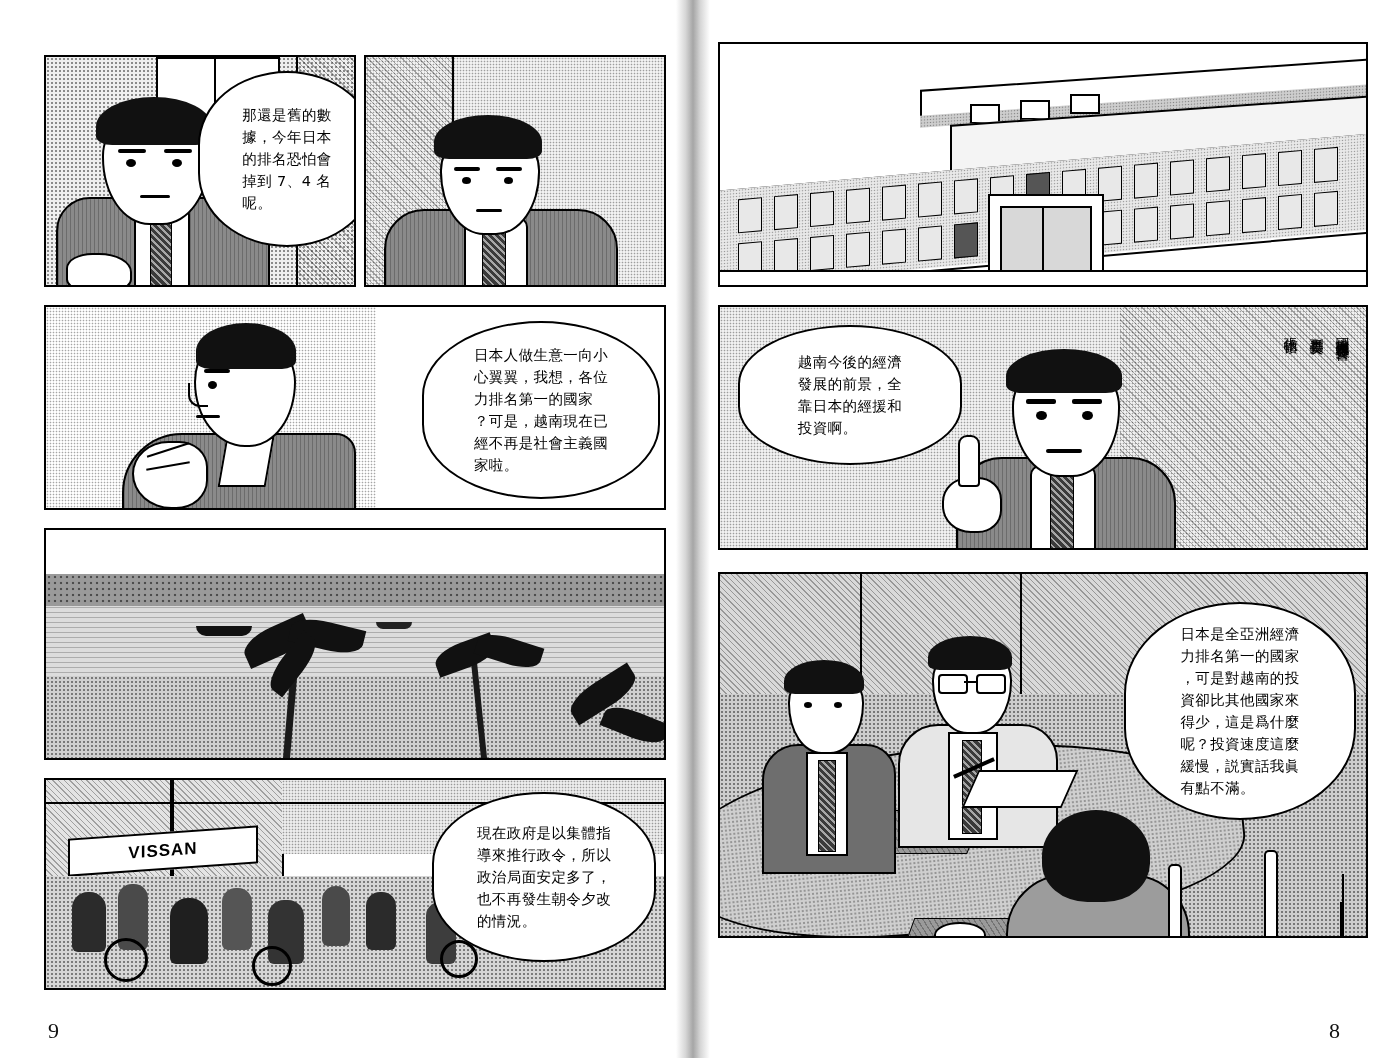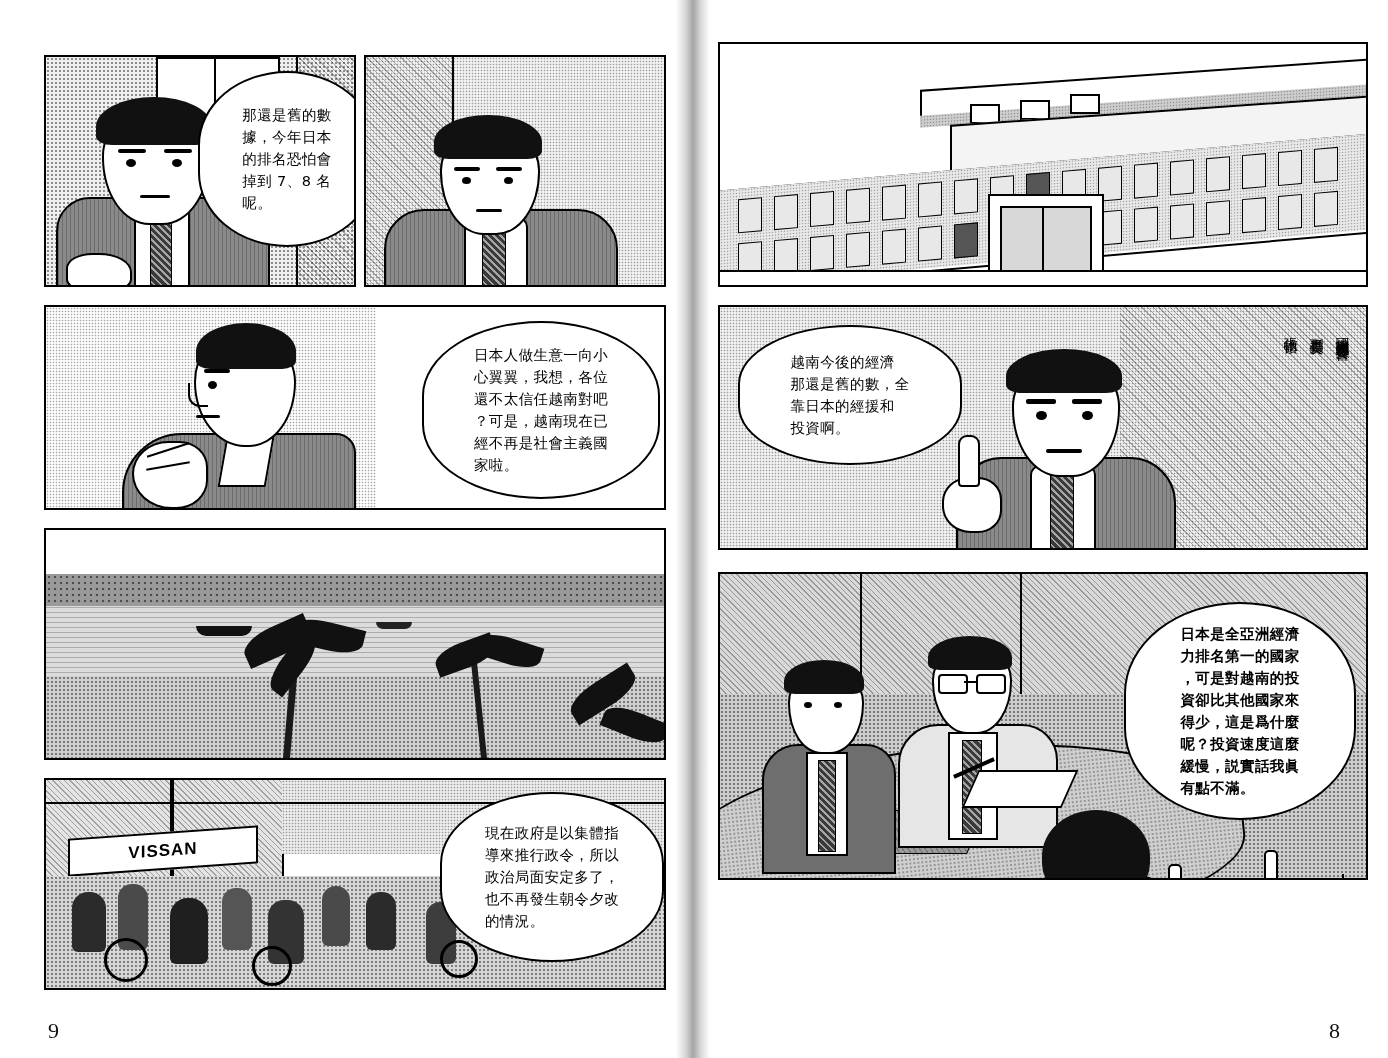--- a/index.html
+++ b/index.html
@@ -242,21 +242,21 @@
       <div class="eye" style="left:80px; top:102px; width:10px; height:8px;"></div>
       <div class="eye" style="left:126px; top:102px; width:10px; height:8px;"></div>
       <div class="mouth" style="left:94px; top:138px; width:30px; height:3px;"></div>
 
       <div class="silhouette" style="left:20px; top:196px; width:62px; height:34px; border:2px solid #000; background:#fff; border-radius:40% 50% 30% 30%;"></div>
 
       <div class="balloon" style="left:152px; top:14px; width:178px; height:176px;">
         <div class="btext">那還是舊的數
 據，今年日本
 的排名恐怕會
-掉到 7、8 名
+掉到 7、4 名
 呢。</div>
       </div>
     </div>
 
     <div class="panel" style="left:364px; top:55px; width:302px; height:232px;">
       <div class="art dots-fine" style="background-color:#f2f2f2;"></div>
       <div class="silhouette hatch" style="left:0; top:0; width:86px; height:232px;"></div>
       <div class="silhouette" style="left:86px; top:0; width:2px; height:232px; background:#000;"></div>
 
       <div class="suit" style="left:18px; top:152px; width:230px; height:80px; border-radius:40px 40px 0 0;"></div>
@@ -285,21 +285,21 @@
       <div class="silhouette" style="left:142px; top:76px; width:18px; height:22px; border-left:2px solid #000; border-bottom:2px solid #000; border-radius:0 0 0 12px;"></div>
       <div class="mouth" style="left:150px; top:108px; width:24px; height:3px;"></div>
 
       <div class="silhouette" style="left:86px; top:134px; width:72px; height:64px; border:2px solid #000; background:#fff; border-radius:48% 38% 42% 52%;"></div>
       <div class="silhouette" style="left:100px; top:142px; width:44px; height:2px; background:#000; transform:rotate(-18deg);"></div>
       <div class="silhouette" style="left:100px; top:158px; width:44px; height:2px; background:#000; transform:rotate(-10deg);"></div>
 
       <div class="balloon" style="left:376px; top:14px; width:238px; height:178px;">
         <div class="btext">日本人做生意一向小
 心翼翼，我想，各位
-還不太信任越南對吧
+力排名第一的國家
 ？可是，越南現在已
 經不再是社會主義國
 家啦。</div>
       </div>
     </div>
 
     <div class="panel" style="left:44px; top:528px; width:622px; height:232px;">
       <div class="art" style="background:#fff;"></div>
 
       <div class="silhouette dots-coarse" style="left:0; top:44px; width:622px; height:32px; background-color:#9a9a9a;"></div>
@@ -345,21 +345,21 @@
       <div class="silhouette" style="left:176px; top:108px; width:30px; height:62px; background:#555; border-radius:14px 14px 6px 6px;"></div>
       <div class="silhouette" style="left:222px; top:120px; width:36px; height:64px; background:#333; border-radius:16px 16px 6px 6px;"></div>
       <div class="silhouette" style="left:276px; top:106px; width:28px; height:60px; background:#4a4a4a; border-radius:14px 14px 6px 6px;"></div>
       <div class="silhouette" style="left:320px; top:112px; width:30px; height:58px; background:#2b2b2b; border-radius:14px 14px 6px 6px;"></div>
       <div class="silhouette" style="left:380px; top:122px; width:30px; height:62px; background:#3d3d3d; border-radius:14px 14px 6px 6px;"></div>
 
       <div class="silhouette" style="left:58px; top:158px; width:38px; height:38px; border:3px solid #000; border-radius:50%;"></div>
       <div class="silhouette" style="left:206px; top:166px; width:34px; height:34px; border:3px solid #000; border-radius:50%;"></div>
       <div class="silhouette" style="left:394px; top:160px; width:32px; height:32px; border:3px solid #000; border-radius:50%;"></div>
 
-      <div class="balloon" style="left:394px; top:12px; width:224px; height:170px;">
+      <div class="balloon" style="left:386px; top:12px; width:224px; height:170px;">
         <div class="btext">現在政府是以集體指
 導來推行政令，所以
 政治局面安定多了，
 也不再發生朝令夕改
 的情況。</div>
       </div>
     </div>
 
     <div class="page-number pn-left">9</div>
   </div>
@@ -441,31 +441,31 @@
       <div class="brow" style="left:352px; top:92px; width:30px; height:5px;"></div>
       <div class="eye" style="left:316px; top:104px; width:11px; height:9px;"></div>
       <div class="eye" style="left:362px; top:104px; width:11px; height:9px;"></div>
       <div class="mouth" style="left:326px; top:142px; width:36px; height:4px;"></div>
 
       <div class="silhouette" style="left:222px; top:170px; width:56px; height:52px; border:2px solid #000; background:#fff; border-radius:44% 40% 40% 48%;"></div>
       <div class="silhouette" style="left:238px; top:128px; width:18px; height:48px; border:2px solid #000; background:#fff; border-radius:9px 9px 4px 4px;"></div>
 
       <div class="balloon" style="left:18px; top:18px; width:224px; height:140px;">
         <div class="btext">越南今後的經濟
-那還是舊的數，全
+發展的前景，全
 靠日本的經援和
 投資啊。</div>
       </div>
 
       <div class="vcaption" style="right:14px; top:20px;">國家投資輔導委員會</div>
       <div class="vcaption" style="right:40px; top:20px;">副委員長</div>
       <div class="vcaption" style="right:66px; top:20px;">張德頓</div>
     </div>
 
-    <div class="panel" style="left:20px; top:572px; width:650px; height:308px;font-weight:bold;">
+    <div class="panel" style="left:20px; top:572px; width:650px; height:366px;">
       <div class="art dots-fine" style="background-color:#efefef;"></div>
 
       <div class="silhouette hatch" style="left:0; top:0; width:650px; height:120px; background-color:#d9d9d9;"></div>
       <div class="silhouette" style="left:140px; top:0; width:2px; height:120px; background:#000;"></div>
       <div class="silhouette" style="left:300px; top:0; width:2px; height:120px; background:#000;"></div>
 
       <div class="silhouette dots" style="left:0; top:120px; width:650px; height:298px; background-color:#cdcdcd;"></div>
 
       <div class="table-top" style="left:-40px; top:172px; width:560px; height:180px; border-radius:50% 60% 40% 46%; transform:rotate(-6deg);"></div>
       <div class="mat" style="left:158px; top:236px; width:96px; height:42px; transform:skewX(-22deg);"></div>

